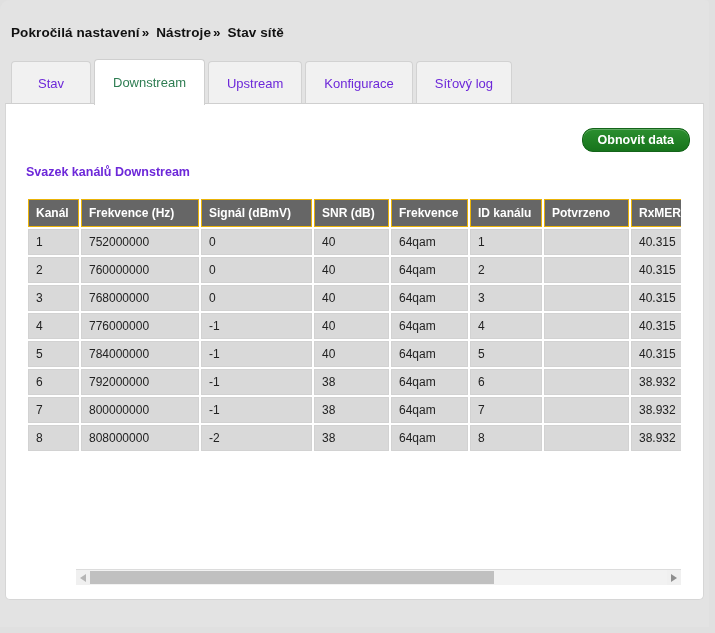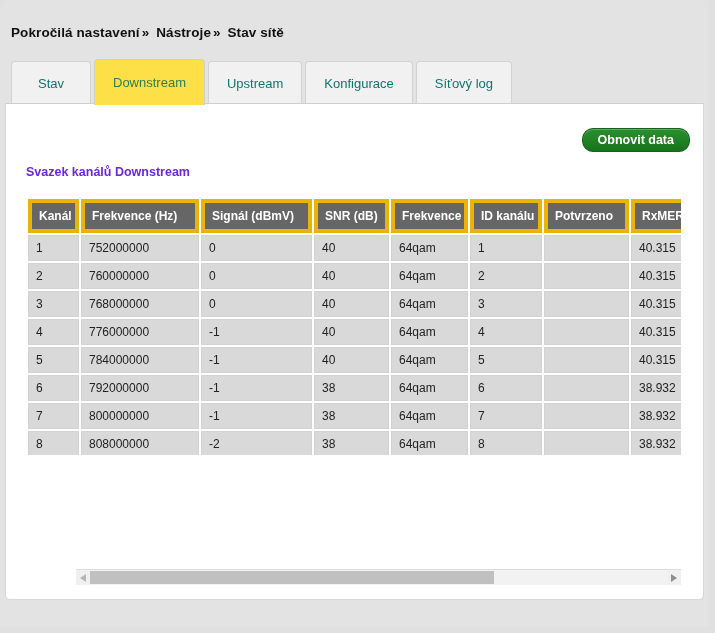--- a/index.html
+++ b/index.html
@@ -63,28 +63,28 @@
     padding: 0 18px;
     margin-right: 3px;
     box-sizing: border-box;
     background: #f1f1f1;
     border: 1px solid #d2d2d2;
     border-bottom: none;
     border-top-left-radius: 4px;
     border-top-right-radius: 4px;
     font-family: "Liberation Sans", sans-serif;
     font-size: 13px;
-    color: #0f766e;
+    color: #6d28d9;
     text-align: center;
     vertical-align: bottom;
     cursor: pointer;
     position: relative;
   }
   .tab.tab-active {
-    background: #fde047;
+    background: #ffffff;
     color: #2e7d52;
     border-color: #cfcfcf;
     height: 46px;
     line-height: 46px;
     z-index: 5;
   }
   .tab.tab-first { min-width: 80px; }
 
   
   #content-panel {
@@ -152,21 +152,21 @@
   table.grid th {
     background: #666666;
     color: #ffffff;
     font-family: "Liberation Sans", sans-serif;
     font-size: 12px;
     font-weight: bold;
     text-align: left;
     padding: 6px 7px 6px 7px;
     white-space: nowrap;
     overflow: hidden;
-    border: 4px solid #eab308;
+    border: 1px solid #eab308;
     box-sizing: border-box;
     height: 26px;
   }
   table.grid td {
     background: #d9d9d9;
     color: #222222;
     font-family: "Liberation Sans", sans-serif;
     font-size: 12px;
     text-align: left;
     padding: 5px 7px 5px 7px;

